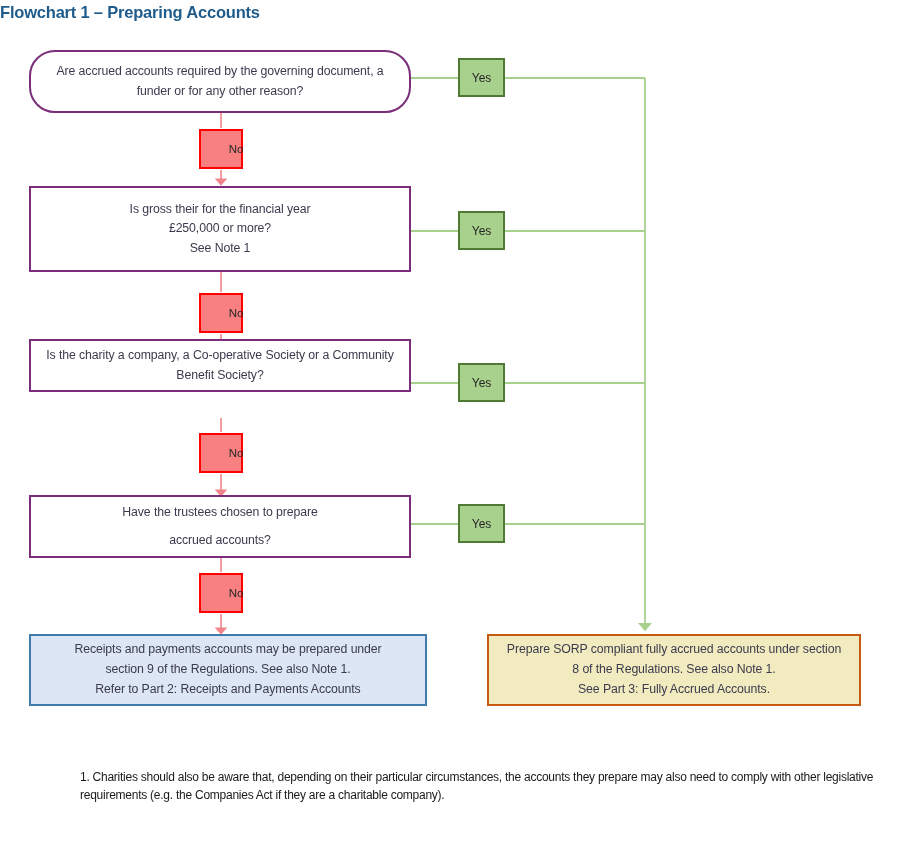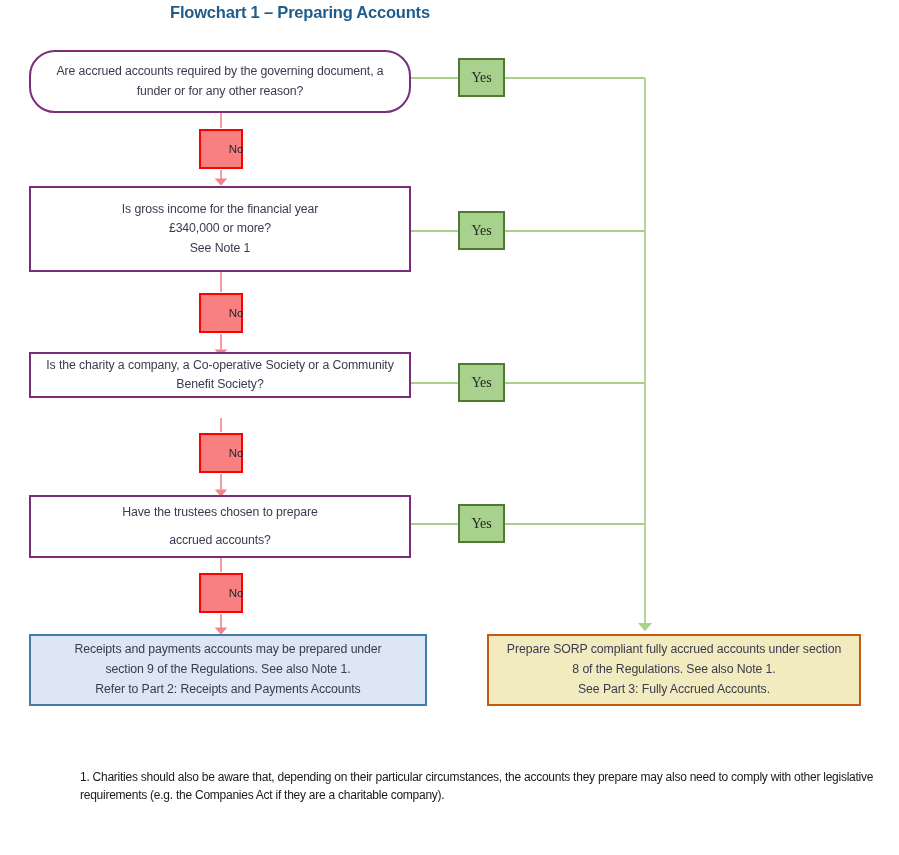--- a/index.html
+++ b/index.html
@@ -19,21 +19,20 @@
     background: #ffffff;
     overflow: hidden;
   }
 
   
   .chart-title {
     position: absolute;
     left: 0;
     top: 3px;
     width: 600px;
-    text-align: center;
     font-size: 16.5px;
     font-weight: bold;
     color: #1F5C8B;
     letter-spacing: -0.2px;
     white-space: nowrap;
   }
 
   
   .decision {
     position: absolute;
@@ -60,24 +59,23 @@
   .yes-box {
     position: absolute;
     width: 47px;
     height: 39px;
     box-sizing: border-box;
     border: 2px solid #4E7A33;
     background: #A9D18E;
     display: flex;
     align-items: center;
     justify-content: center;
-    font-size: 14px;
+    font-size: 12px;
     color: #262626;
     letter-spacing: -0.1px;
-    font-family: Liberation Serif, serif;
   }
 
   
   .no-box {
     position: absolute;
     width: 44px;
     height: 40px;
     box-sizing: border-box;
     border: 2px solid #FF0000;
     background: #F98080;
@@ -198,26 +196,26 @@
       <line x1="645" y1="78" x2="645" y2="627" marker-end="url(#arrow-green)"></line>
     </g>
   </svg>
 
   <div class="decision" style="top:50px; height:63px;border-radius:26px;">
     <span class="line">Are accrued accounts required by the governing document, a</span>
     <span class="line">funder or for any other reason?</span>
   </div>
 
   <div class="decision" style="top:186px; height:86px;">
-    <span class="line">Is gross income for the financial year</span>
-    <span class="line">£340,000 or more?</span>
+    <span class="line">Is gross their for the financial year</span>
+    <span class="line">£250,000 or more?</span>
     <span class="line note-line">See Note 1</span>
   </div>
 
-  <div class="decision" style="top:352px; height:46px;">
+  <div class="decision" style="top:339px; height:53px;">
     <span class="line">Is the charity a company, a Co-operative Society or a Community</span>
     <span class="line">Benefit Society?</span>
   </div>
 
   <div class="decision" style="top:495px; height:63px;gap:8px;">
     <span class="line">Have the trustees chosen to prepare</span>
     <span class="line">accrued accounts?</span>
   </div>
 
   <div class="yes-box" style="left:458px; top:58px;">

